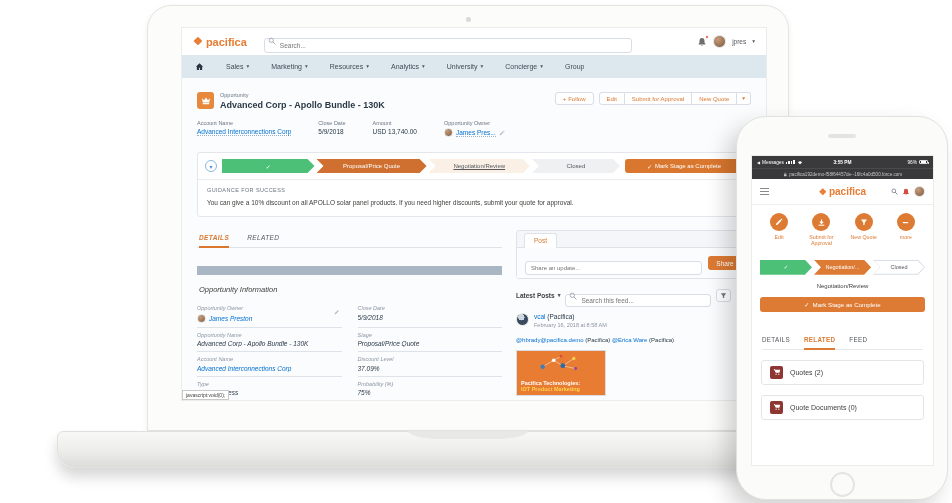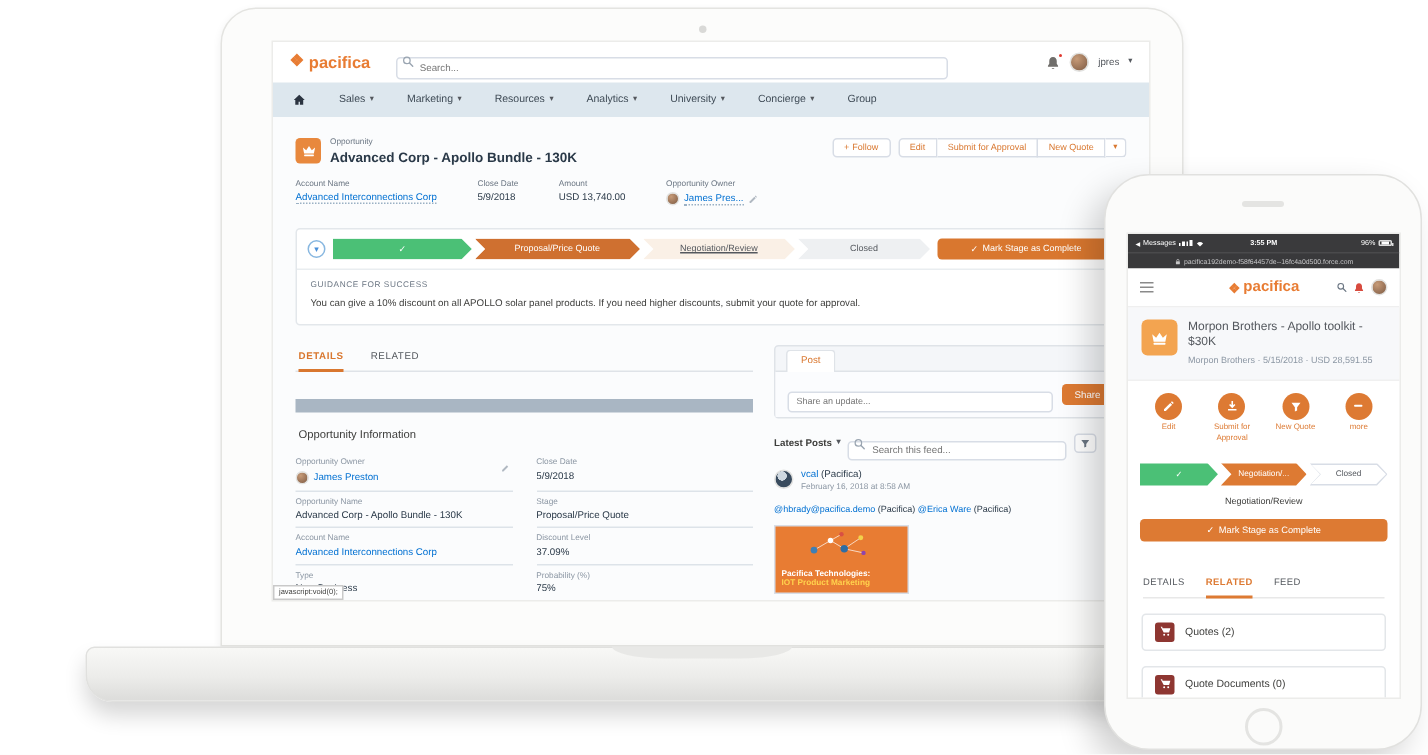--- a/index.html
+++ b/index.html
@@ -84,21 +84,21 @@
   .c-cur  { background:#cf7030; color:#fff; flex:1.25; }
   .c-next { background:#faf0e6; color:#54585e; flex:1.15; text-decoration:underline; }
   .c-last { background:#eef0f2; color:#54585e; flex:1; }
   .mark-btn { width:118px; height:14px; flex:none; background:#d9772f; border-radius:3px; color:#fff;
     font-size:6px; display:flex; align-items:center; justify-content:center; gap:3px; }
   .guidance { border-top:1px solid #e9edf0; padding:7px 9px 10px; }
   .g-title { font-size:5.5px; color:#6b7683; letter-spacing:.4px; }
   .g-text { font-size:6.5px; color:#3e3e3c; margin-top:6px; }
 
   .main { display:flex; gap:14px; margin-top:13px; }
-  .col-left { width:305px; flex:none; }
+  .col-left { width:305px; flex:none;font-style:italic; }
   .tabs { display:flex; gap:18px; border-bottom:1px solid #dfe3e8; padding:0 2px; }
   .tab { font-size:6.5px; letter-spacing:.4px; padding:4px 0 5px; color:#54585e; }
   .tab.active { color:#d9772f; font-weight:bold; border-bottom:2px solid #d9772f; margin-bottom:-1px; }
   .graybar { height:9px; background:#a9b6c3; margin-top:18px; }
   .sec-title { font-size:7.5px; color:#3e3e3c; padding:10px 2px 7px; }
   .fgrid { display:grid; grid-template-columns:1fr 1fr; column-gap:16px; }
   .fcell { padding:4px 0 4px; border-bottom:1px solid #dde3e9; position:relative; min-height:19px; }
   .f-label { font-size:5.5px; color:#8b96a3; }
   .f-value { font-size:6.5px; color:#2a3948; margin-top:2.5px; white-space:nowrap; overflow:hidden;
     display:flex; align-items:center; gap:3px; }
@@ -541,32 +541,20 @@
           <span class="bell">
             <svg width="8" height="8" viewBox="0 0 16 16" fill="#d84b3f">
                 <path d="M8 1.5c-2.6 0-4 1.9-4 4.3v3L2.6 11v1h10.8v-1L12 8.8v-3c0-2.4-1.4-4.3-4-4.3z"></path>
                 <path d="M6.5 13.2a1.6 1.6 0 0 0 3 0z"></path>
               </svg>
           </span>
           <span class="avatar av11"></span>
         </span>
       </div>
 
-      <div class="p-opp">
-        <div class="p-opp-ico">
-          <svg width="12" height="11" viewBox="0 0 16 14" fill="currentColor">
-              <path d="M1.5 3.5 5 6.5 8 2l3 4.5 3.5-3L13.2 10H2.8z"></path>
-              <rect x="2.8" y="11" width="10.4" height="1.8" rx=".5"></rect>
-            </svg>
-        </div>
-        <div>
-          <div class="p-opp-title">Morpon Brothers - Apollo toolkit - $30K</div>
-          <div class="p-opp-sub">Morpon Brothers · 5/15/2018 · USD 28,591.55</div>
-        </div>
-      </div>
 
       <div class="p-actions">
         <div class="p-act">
           <span class="cir">
               <svg width="8" height="8" viewBox="0 0 16 16" fill="currentColor">
                 <path d="M2 11.6 10.4 3.2l2.4 2.4L4.4 14H2z"></path>
                 <path d="M11.2 2.4 12.6 1 15 3.4l-1.4 1.4z"></path>
               </svg>
             </span>
           <span class="lbl">Edit</span>

